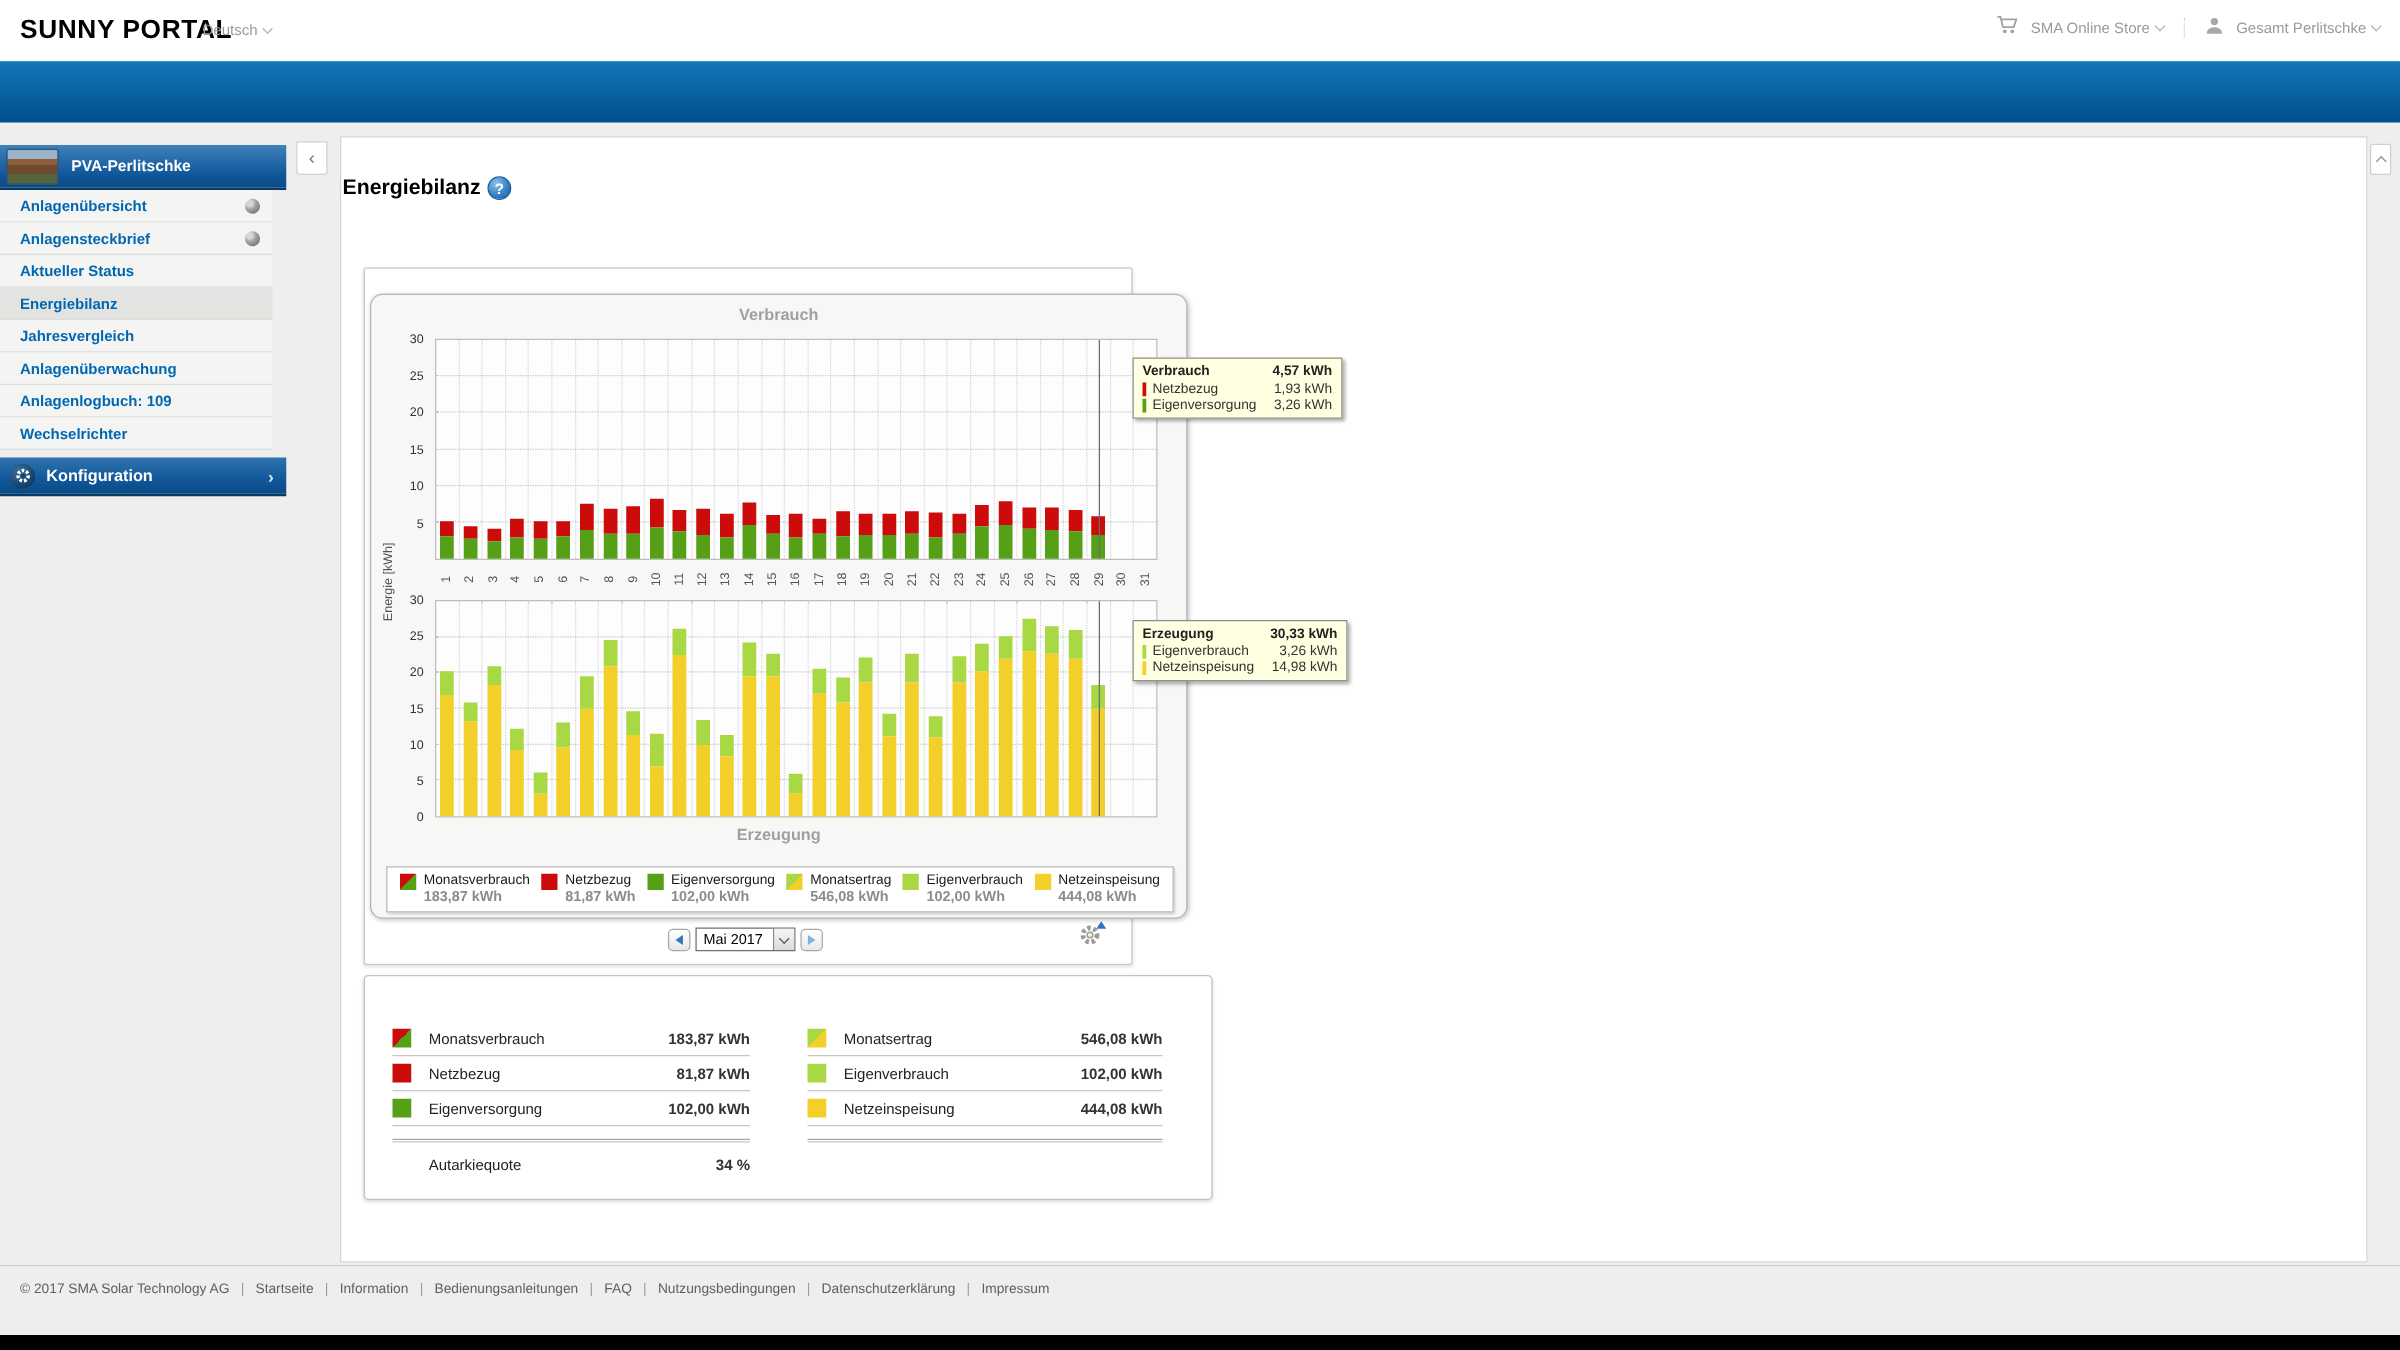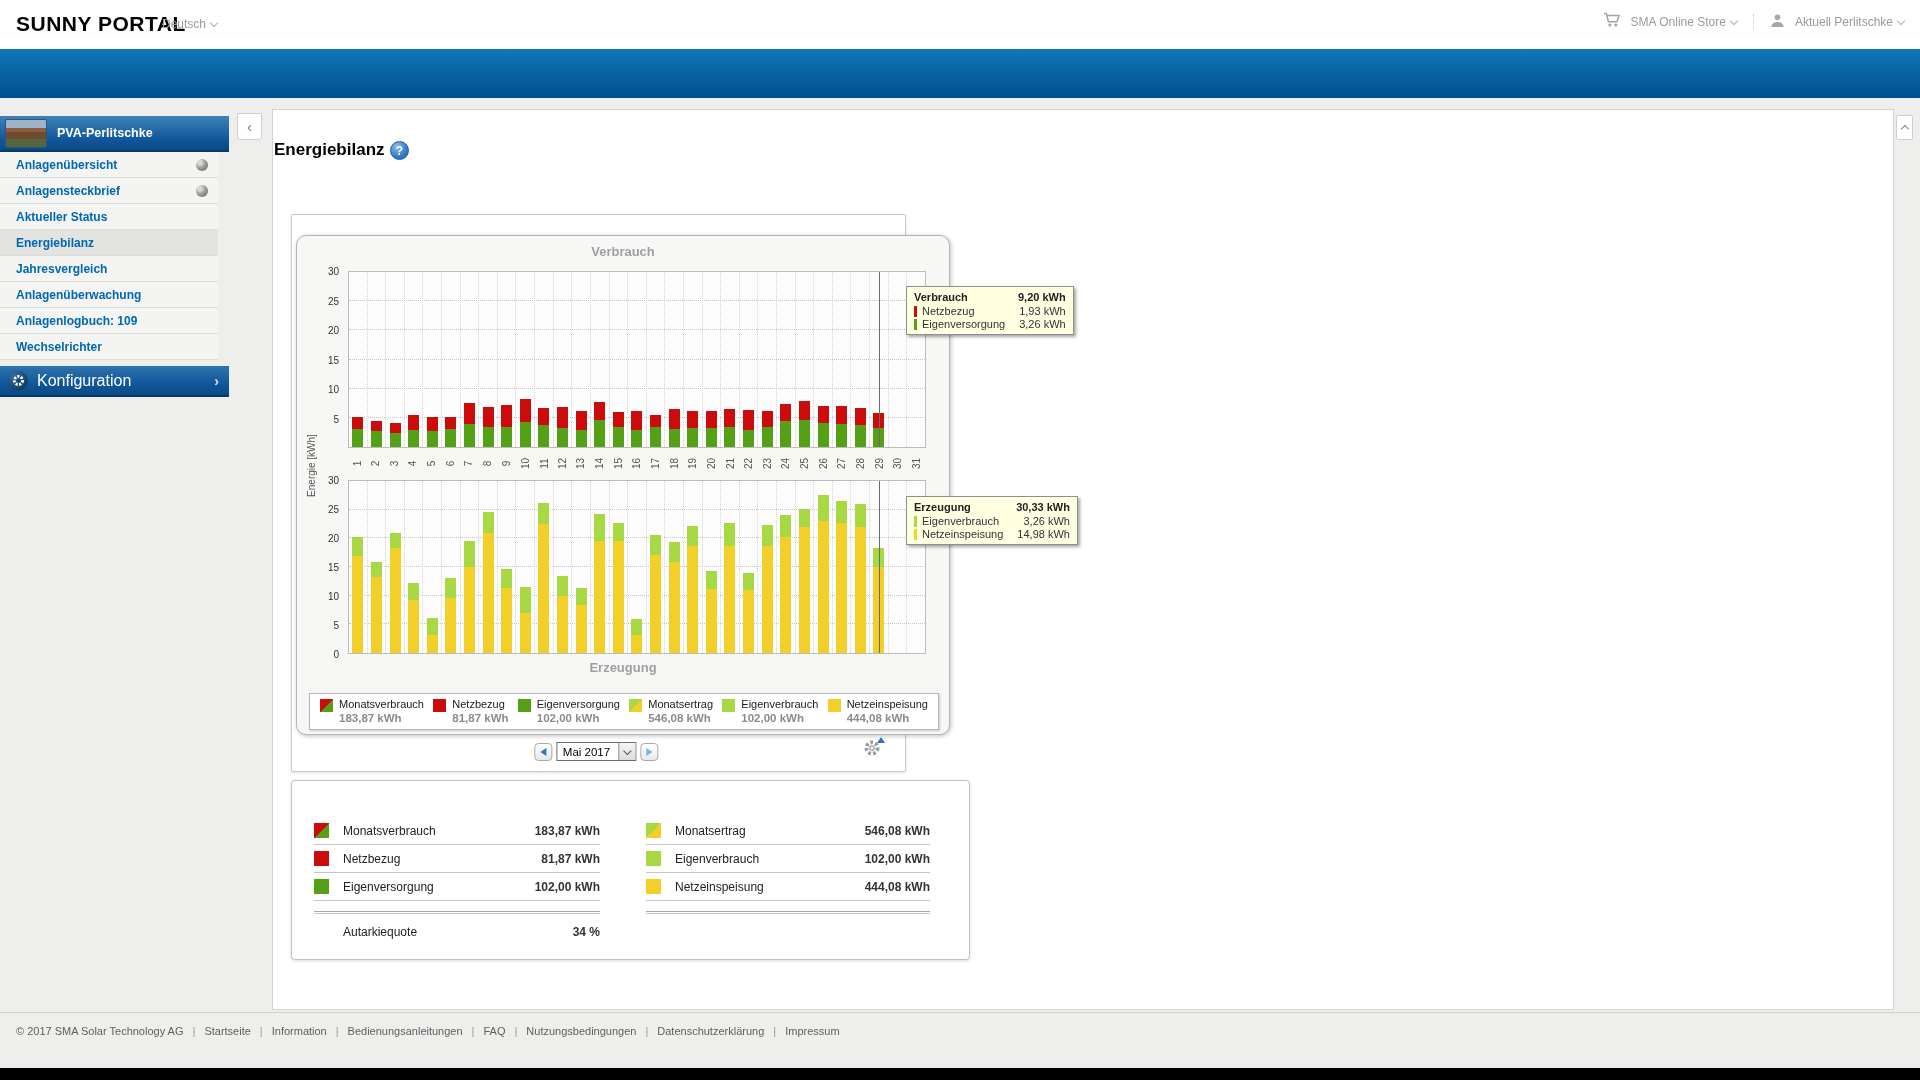--- a/index.html
+++ b/index.html
@@ -34,21 +34,21 @@
   .nav-item.active { background:#e3e3e1; }
   .nav-item span.lbl { margin-left:16px; font-size:12px; font-weight:bold; color:#0067b1; }
   .globe { position:absolute; right:10px; width:12px; height:12px; border-radius:50%;
     background:radial-gradient(circle at 32% 30%, #d6d6d4 0 20%, #a9a9a7 38%, #767674 78%, #5d5d5b 100%); }
   .config-row { position:relative; margin-top:6px; width:229px; height:31px;
     background:linear-gradient(180deg,#2f74ad 0%,#11579a 60%,#0a4a86 100%);
     border-bottom:2px solid #083a66; display:flex; align-items:center; cursor:pointer; }
   .gear-circle { width:20px; height:20px; margin-left:8px; border-radius:50%;
     background:radial-gradient(circle at 35% 30%, #3d6f9e, #123f66 70%); display:flex;
     align-items:center; justify-content:center; }
-  .config-row .lbl { color:#fff; font-size:16px; font-weight:normal; margin-left:9px; }
+  .config-row .lbl { color:#fff; font-size:13px; font-weight:bold; margin-left:9px; }
   .config-arrow { position:absolute; right:10px; color:#cfe0ee; font-size:14px; font-weight:bold; }
 
   
   .main-panel { position:absolute; left:272px; top:109px; width:1622px; height:901px;
     background:#fff; border:1px solid #d4d4d2; }
   .handle { position:absolute; background:#fff; border:1px solid #cfcfcd; color:#777;
     text-align:center; cursor:pointer; }
   .handle.back { left:237px; top:113px; width:25px; height:27px; font-size:15px; line-height:25px;
     border-radius:0 0 3px 3px; }
   .handle.collapse { left:1896px; top:115px; width:17px; height:25px; border-radius:2px; }
@@ -184,21 +184,21 @@
           </svg>
       </span>
       <span><span>SMA Online Store</span><span class="chev"></span></span>
       <span class="vsep"></span>
       <span>
         <svg width="15" height="15" viewBox="0 0 14 14">
             <circle cx="7" cy="4" r="2.7" fill="#a8a8a8"></circle>
             <path d="M1.3 13c0-3.1 2.6-4.7 5.7-4.7s5.7 1.6 5.7 4.7z" fill="#a8a8a8"></path>
           </svg>
       </span>
-      <span><span>Aktuell Perlitschke</span><span class="chev"></span></span>
+      <span><span>Gesamt Perlitschke</span><span class="chev"></span></span>
     </div>
   </div>
 
   <div class="bluebar"></div>
 
   <div class="sidebar">
     <div class="plant-head">
       <div class="plant-photo"></div>
       <div class="plant-name">PVA-Perlitschke</div>
     </div>
@@ -745,21 +745,21 @@
             </div>
           </div>
           <div class="crosshair" style="left: calc(91.9355%);"></div>
         </div>
       <div class="chart-title" style="top:424px">Erzeugung</div>
       <div class="energie-lbl">Energie [kWh]</div>
 
       <div class="tooltip" style="left:609px; top:50px;">
         <div class="tt-head">
             <span>Verbrauch</span>
-            <span>9,20 kWh</span>
+            <span>4,57 kWh</span>
           </div>
       <div class="tt-row">
             <span class="tbar" style="background: rgb(204, 11, 11);"></span>
             <span>Netzbezug</span>
             <span class="tt-val">1,93 kWh</span>
           </div>
           <div class="tt-row">
             <span class="tbar" style="background: rgb(86, 160, 24);"></span>
             <span>Eigenversorgung</span>
             <span class="tt-val">3,26 kWh</span>

